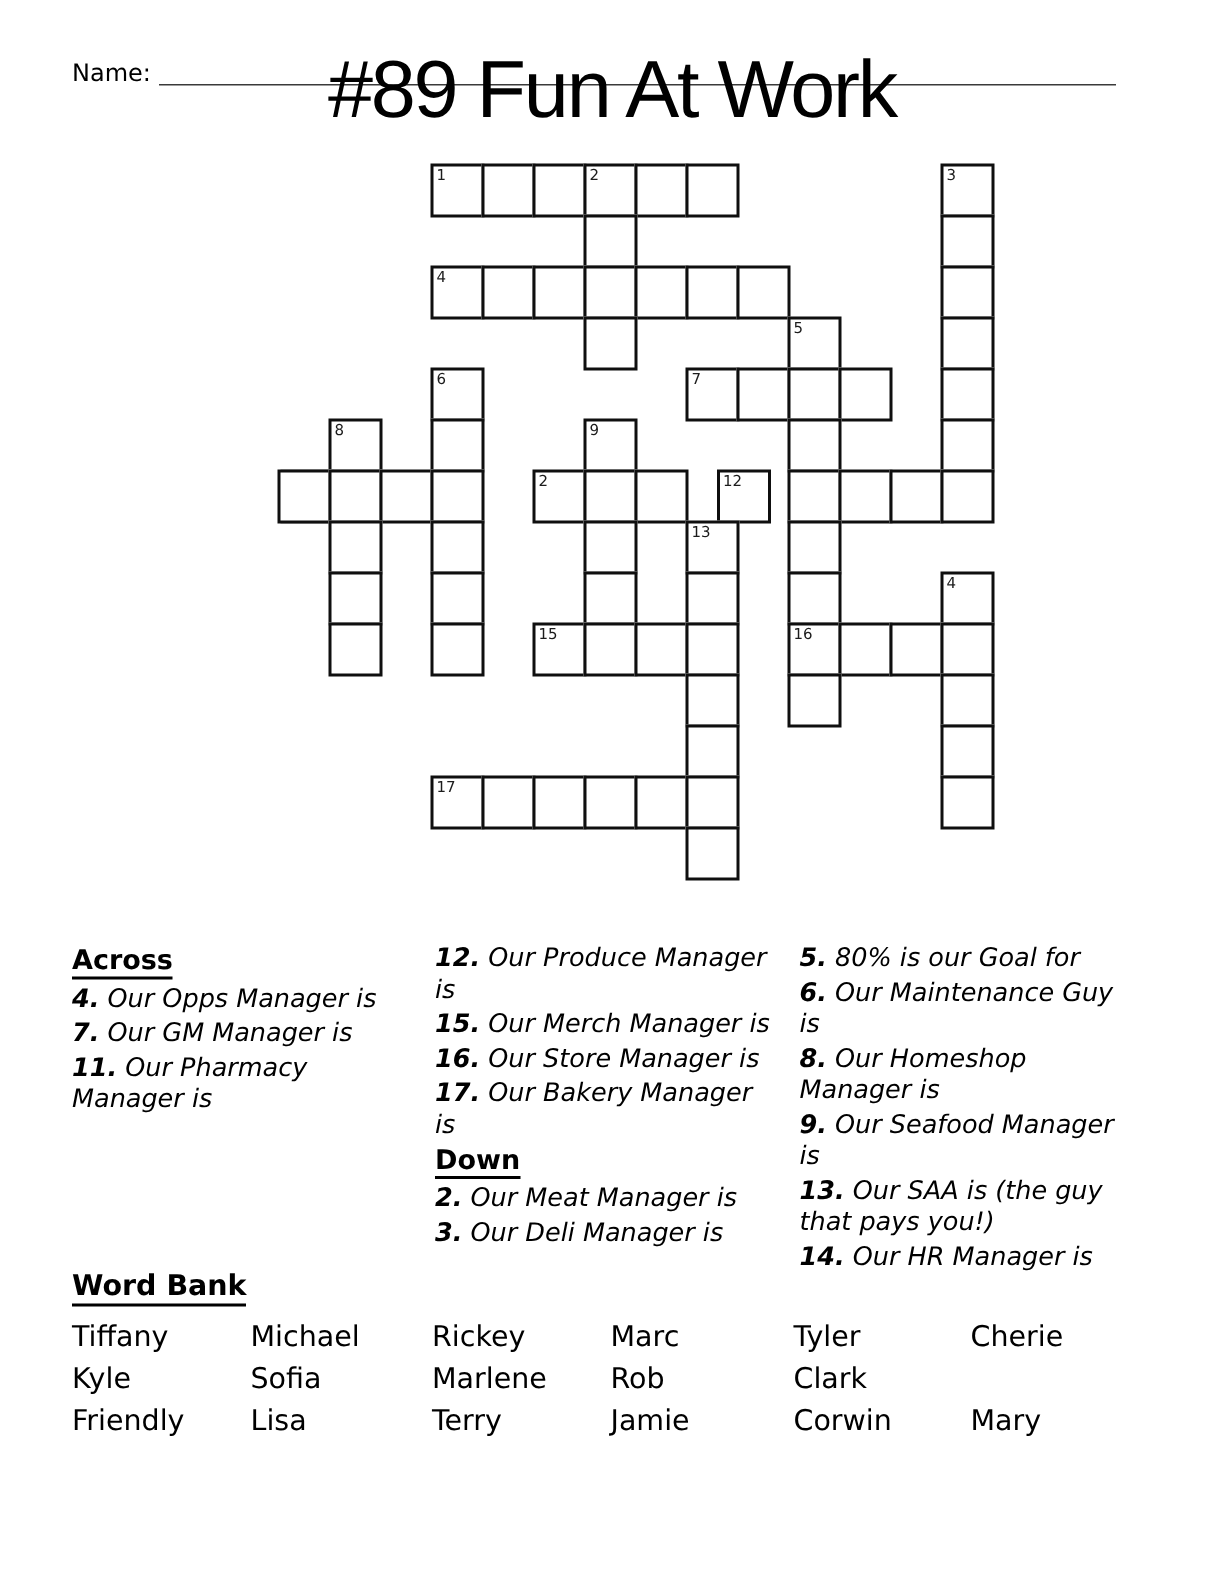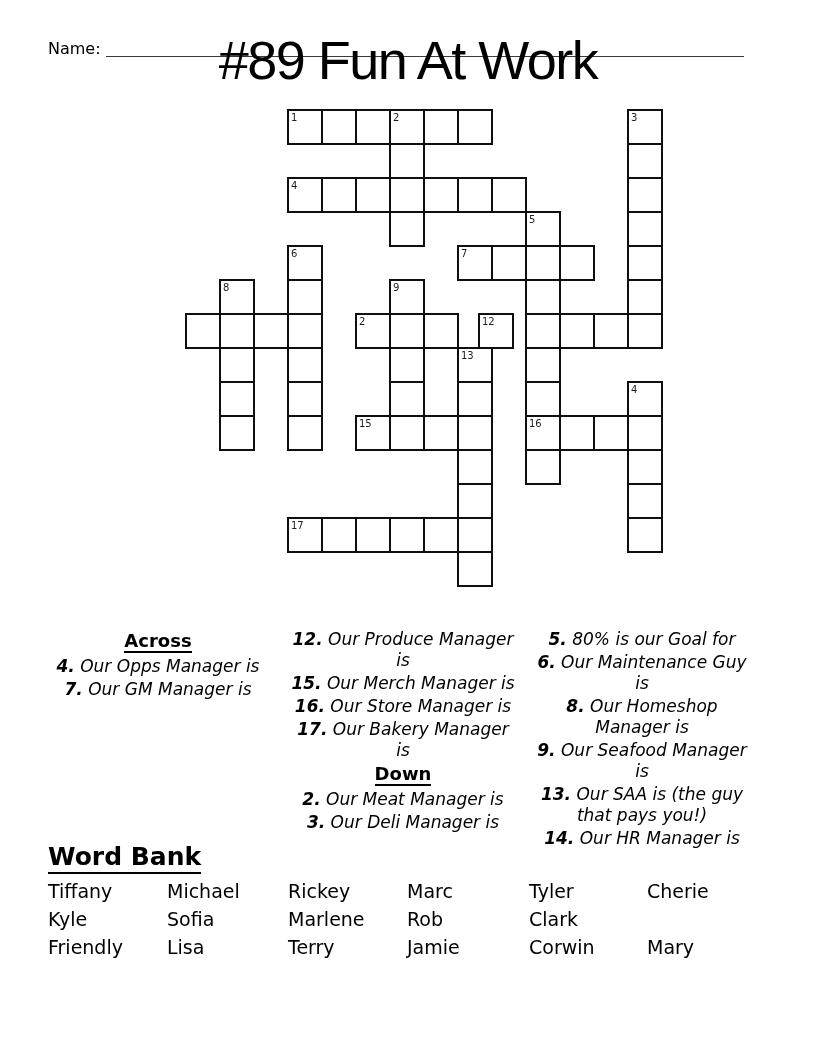--- a/index.html
+++ b/index.html
@@ -16,31 +16,31 @@
     font-family:"Liberation Sans",sans-serif;font-size:54px;font-weight:500;
     letter-spacing:-1.5px;line-height:60px;}
   
   .grid{position:absolute;left:151px;top:109px;width:512px;height:478px;}
   .cell{position:absolute;width:36px;height:36px;box-sizing:border-box;
     border:2px solid #0f0f0f;background:#fff;}
   .cell .num{display:block;font-size:10px;line-height:11px;padding:1px 0 0 2px;color:#1c1c1c;
     font-family:"DejaVu Sans",sans-serif;}
   
   .clues{position:absolute;top:629px;left:0;width:816px;font-size:17px;line-height:21px;}
-  .ccol{position:absolute;top:0;text-align:center;}
+  .ccol{position:absolute;top:0;}
   #ccol0{left:48px;width:220px;}
   #ccol1{left:290px;width:226px;}
   #ccol2{left:533px;width:218px;}
   .clue{margin:0 0 2px 0;font-style:italic;}
   .clue b{font-weight:bold;}
   .clue-header{margin:1px 0 5px 0;font-size:18px;line-height:21px;}
   .clue-header span{font-weight:bold;border-bottom:2px solid #000;padding-bottom:0;}
   
   .wordbank{position:absolute;left:48px;top:845px;width:730px;}
-  .wb-header{font-size:25px;font-weight:bold;line-height:24px;}
+  .wb-header{font-size:19px;font-weight:bold;line-height:24px;}
   .wb-header span{border-bottom:2px solid #000;padding-bottom:1px;}
   .wb-rows{margin-top:8px;}
   .wb-row{display:grid;grid-template-columns:119px 121px 119px 122px 118px 1fr;
     font-size:19px;line-height:28px;}
 </style>
 </head>
 <body>
 
 <div class="name-row">
   <span>Name:</span>
@@ -162,20 +162,21 @@
     <div class="cell" style="left: 306px; top: 408px;"></div>
     <div class="cell" style="left: 476px; top: 408px;"></div>
     <div class="cell" style="left: 306px; top: 442px;"></div>
   </div>
 
 <div class="clues">
   <div class="ccol" id="ccol0">
       <div class="clue-header"><span>Across</span></div>
       <div class="clue"><b>4.</b> Our Opps Manager is</div>
       <div class="clue"><b>7.</b> Our GM Manager is</div>
+      <div class="clue"><b>11.</b> Our Pharmacy Manager is</div>
     </div>
   <div class="ccol" id="ccol1">
       <div class="clue"><b>12.</b> Our Produce Manager is</div>
       <div class="clue"><b>15.</b> Our Merch Manager is</div>
       <div class="clue"><b>16.</b> Our Store Manager is</div>
       <div class="clue"><b>17.</b> Our Bakery Manager is</div>
       <div class="clue-header"><span>Down</span></div>
       <div class="clue"><b>2.</b> Our Meat Manager is</div>
       <div class="clue"><b>3.</b> Our Deli Manager is</div>
     </div>

